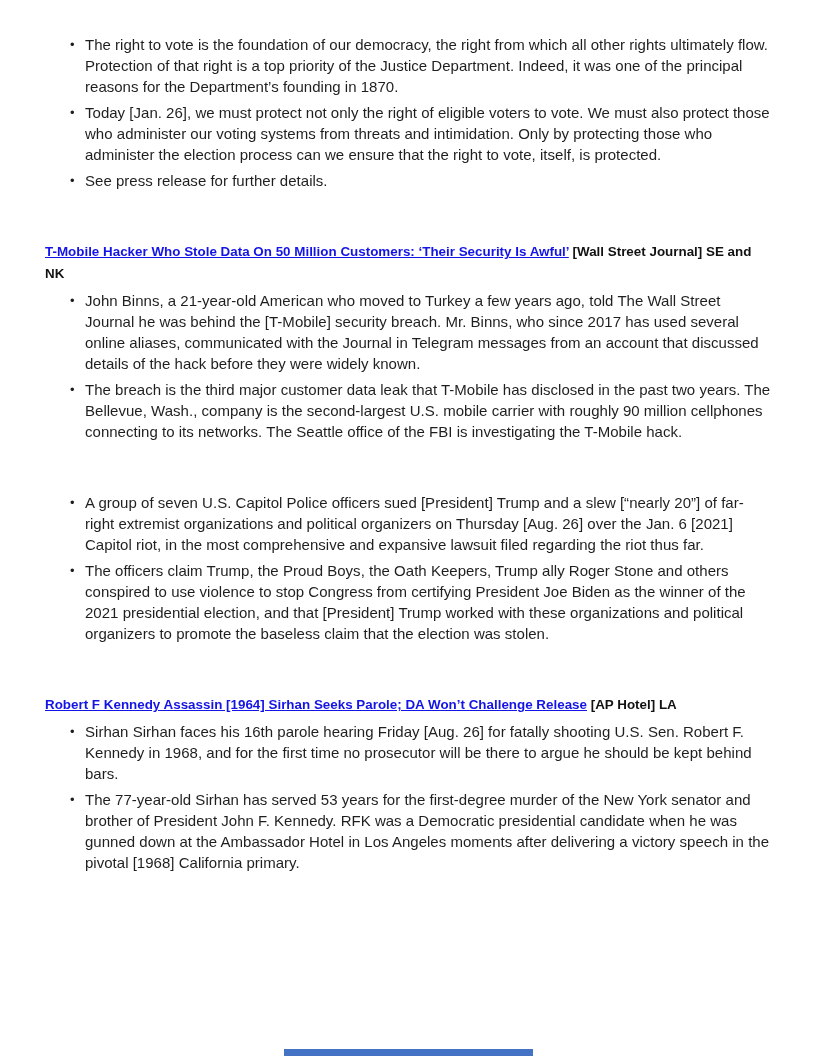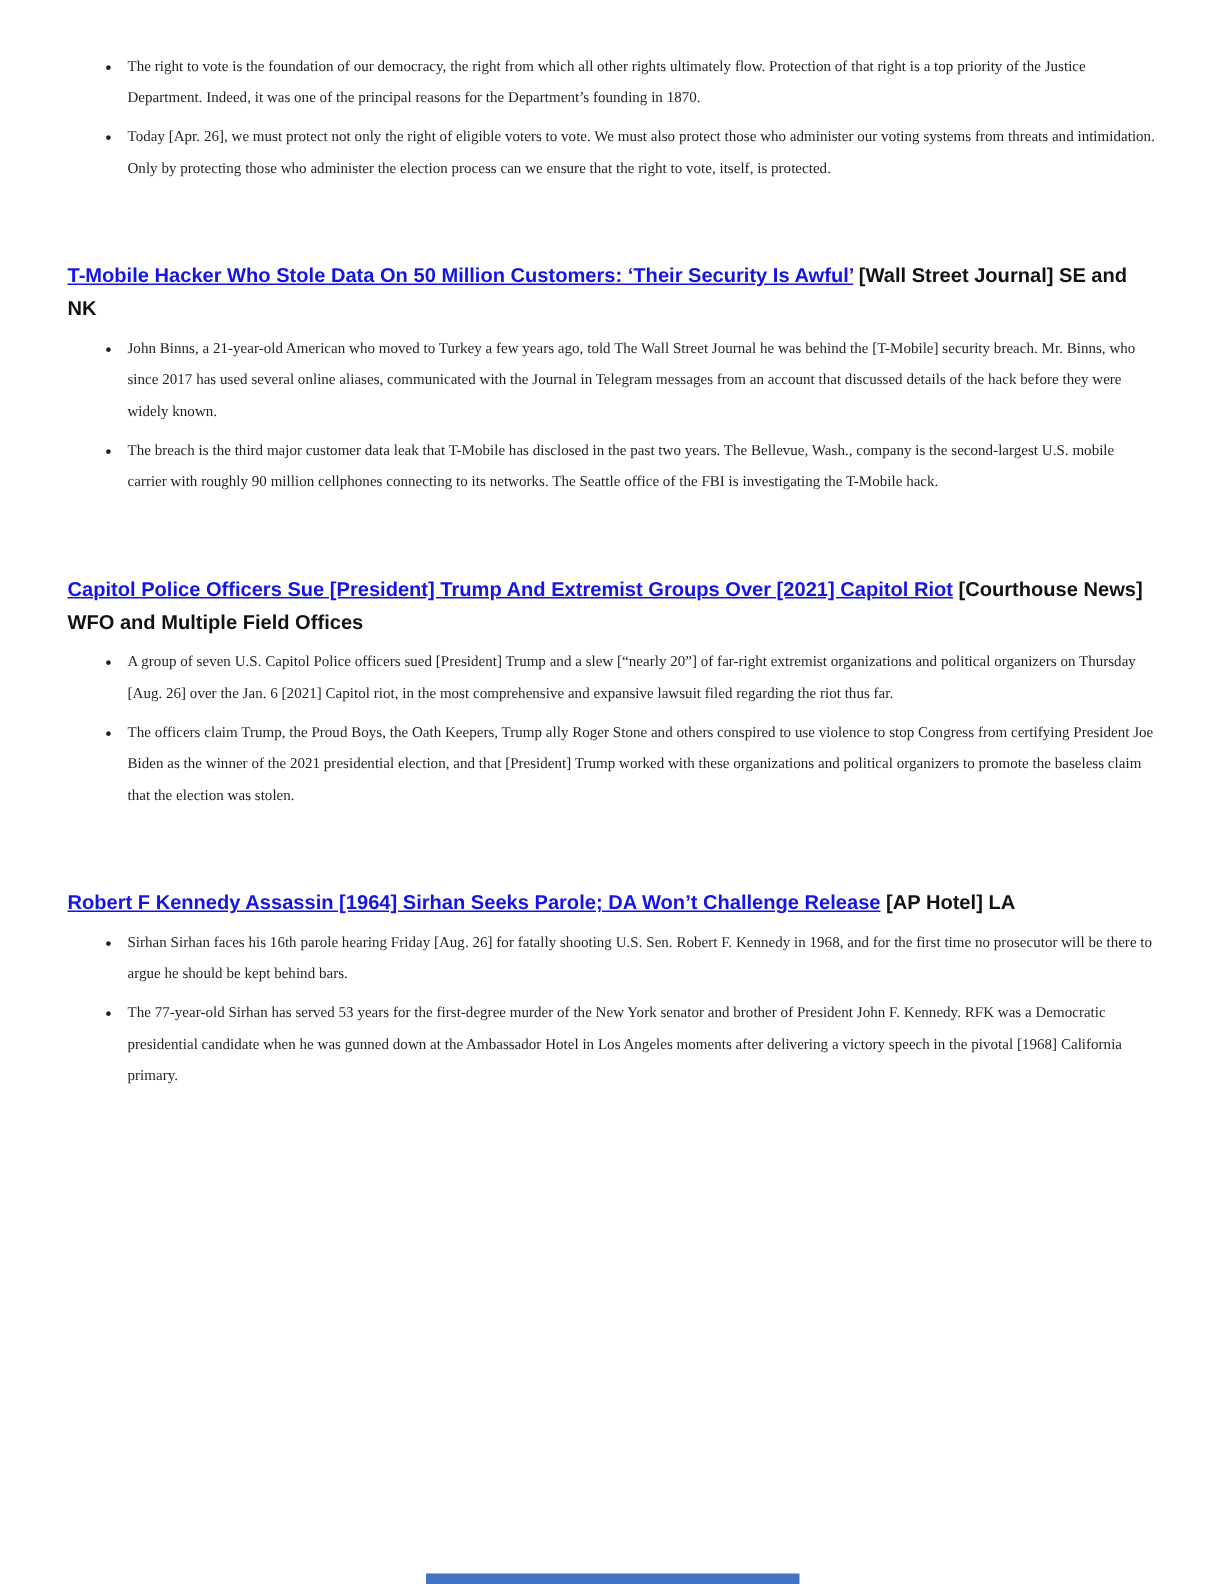--- a/index.html
+++ b/index.html
@@ -19,25 +19,24 @@
     left: 45px;
     width: 726px;
   }
   .blist {
     list-style: none;
     margin: 0;
     padding: 0 0 0 40px;
   }
   .blist li {
     position: relative;
-    font-size: 10px;
+    font-size: 15px;
     line-height: 21px;
     margin-bottom: 5px;
     letter-spacing: 0.02px;
-    font-family: Liberation Serif, serif;
   }
   .blist li::before {
     content: "\2022";
     position: absolute;
     left: -15px;
     top: 0;
     font-size: 13px;
     color: var(--text-color, #1f1f1f);
   }
   .section { margin-top: 50px; }
@@ -64,39 +63,36 @@
   }
 </style>
 </head>
 <body>
 
 <div class="page">
   <div class="content">
 
     <ul class="blist">
       <li>The right to vote is the foundation of our democracy, the right from which all other rights ultimately flow. Protection of that right is a top priority of the Justice Department. Indeed, it was one of the principal reasons for the Department’s founding in 1870.</li>
-      <li>Today [Apr. 26], we must protect not only the right of eligible voters to vote. We must also protect those who administer our voting systems from threats and intimidation. Only by protecting those who administer the election process can we ensure that the right to vote, itself, is protected.</li>
+      <li>Today [Jan. 26], we must protect not only the right of eligible voters to vote. We must also protect those who administer our voting systems from threats and intimidation. Only by protecting those who administer the election process can we ensure that the right to vote, itself, is protected.</li>
+      <li>See press release for further details.</li>
     </ul>
 
     <div class="section">
       <h2 class="headline">
         <a href="#">T-Mobile Hacker Who Stole Data On 50 Million Customers: ‘Their Security Is Awful’</a>
         <span class="src">[Wall Street Journal] SE and NK</span>
       </h2>
       <ul class="blist">
         <li>John Binns, a 21-year-old American who moved to Turkey a few years ago, told The Wall Street Journal he was behind the [T-Mobile] security breach. Mr. Binns, who since 2017 has used several online aliases, communicated with the Journal in Telegram messages from an account that discussed details of the hack before they were widely known.</li>
         <li>The breach is the third major customer data leak that T-Mobile has disclosed in the past two years. The Bellevue, Wash., company is the second-largest U.S. mobile carrier with roughly 90 million cellphones connecting to its networks. The Seattle office of the FBI is investigating the T-Mobile hack.</li>
       </ul>
     </div>
 
     <div class="section">
-      <h2 class="headline">
-        <a href="#">Capitol Police Officers Sue [President] Trump And Extremist Groups Over [2021] Capitol Riot</a>
-        <span class="src">[Courthouse News] WFO and Multiple Field Offices</span>
-      </h2>
       <ul class="blist">
         <li>A group of seven U.S. Capitol Police officers sued [President] Trump and a slew [“nearly 20”] of far-right extremist organizations and political organizers on Thursday [Aug. 26] over the Jan. 6 [2021] Capitol riot, in the most comprehensive and expansive lawsuit filed regarding the riot thus far.</li>
         <li>The officers claim Trump, the Proud Boys, the Oath Keepers, Trump ally Roger Stone and others conspired to use violence to stop Congress from certifying President Joe Biden as the winner of the 2021 presidential election, and that [President] Trump worked with these organizations and political organizers to promote the baseless claim that the election was stolen.</li>
       </ul>
     </div>
 
     <div class="section">
       <h2 class="headline">
         <a href="#">Robert F Kennedy Assassin [1964] Sirhan Seeks Parole; DA Won’t Challenge Release</a>
         <span class="src">[AP Hotel] LA</span>

